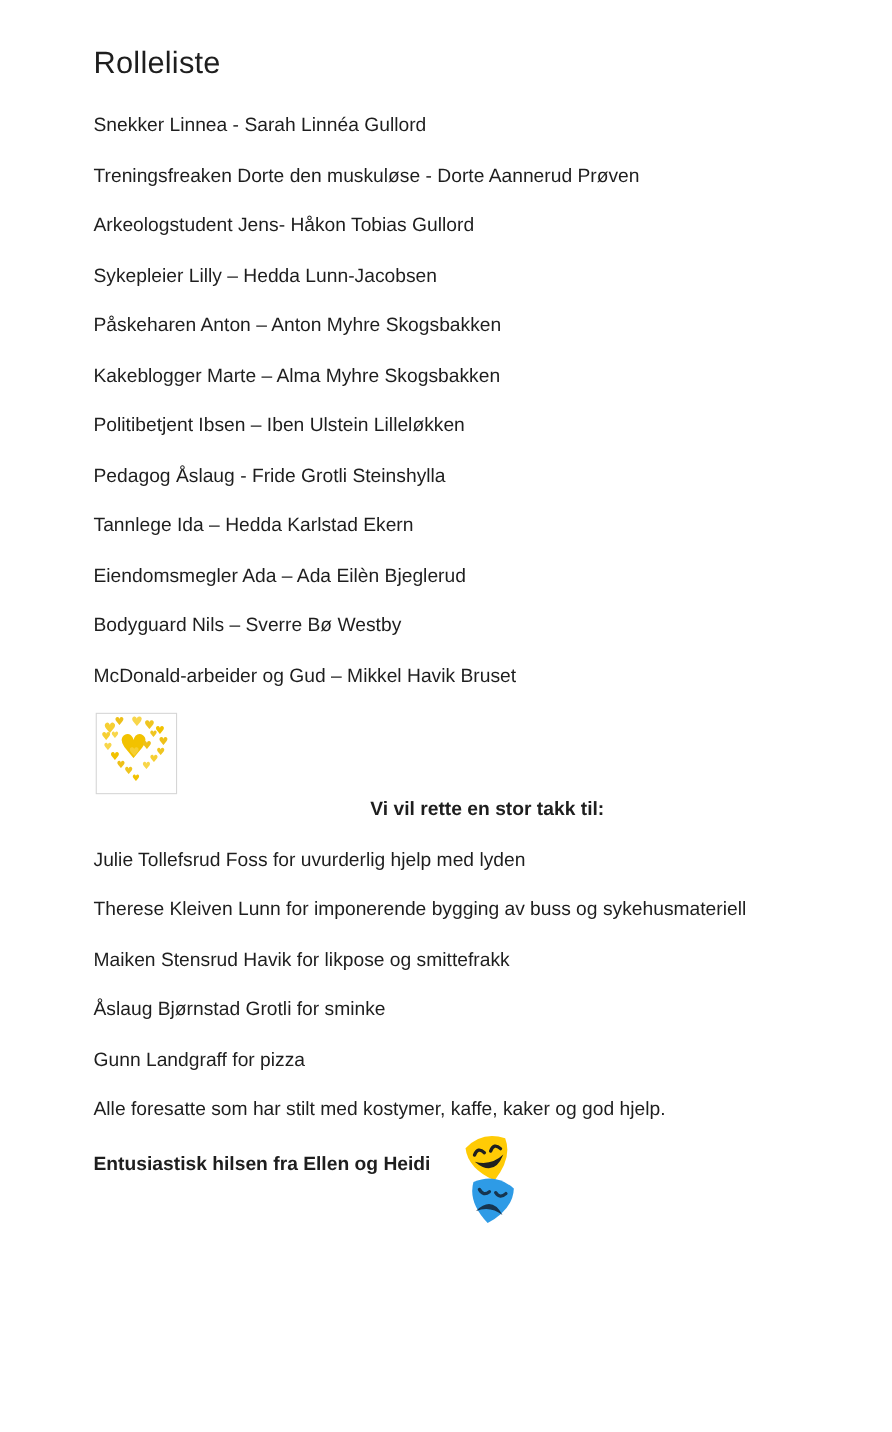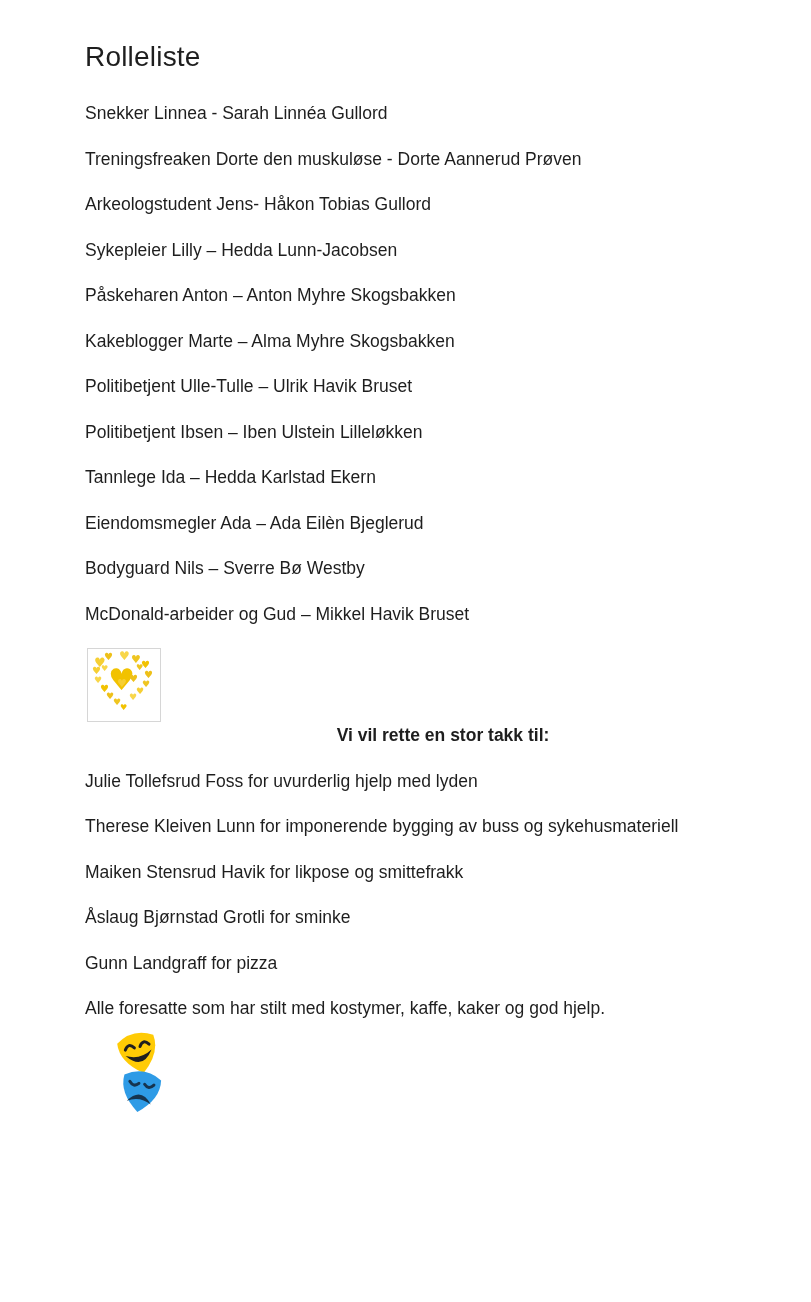--- a/index.html
+++ b/index.html
@@ -79,22 +79,22 @@
 
   <h1 class="doc-title">Rolleliste</h1>
 
   <div class="cast">
     <p>Snekker Linnea - Sarah Linnéa Gullord</p>
     <p>Treningsfreaken Dorte den muskuløse - Dorte Aannerud Prøven</p>
     <p>Arkeologstudent Jens- Håkon Tobias Gullord</p>
     <p>Sykepleier Lilly – Hedda Lunn-Jacobsen</p>
     <p>Påskeharen Anton – Anton Myhre Skogsbakken</p>
     <p>Kakeblogger Marte – Alma Myhre Skogsbakken</p>
-    <p>Politibetjent Ulle-Tulle – Ulrik Havik Bruset</p>
     <p>Politibetjent Ibsen – Iben Ulstein Lilleløkken</p>
+    <p>Pedagog Åslaug - Fride Grotli Steinshylla</p>
     <p>Tannlege Ida – Hedda Karlstad Ekern</p>
     <p>Eiendomsmegler Ada – Ada Eilèn Bjeglerud</p>
     <p>Bodyguard Nils – Sverre Bø Westby</p>
     <p>McDonald-arbeider og Gud – Mikkel Havik Bruset</p>
   </div>
 
   <div class="hearts-frame">
     <div class="hearts-canvas" id="hearts-canvas">
         <span style="left: 16px; top: 12px; font-size: 30px; color: rgb(242, 194, 0);">♥</span>
         <span style="left: 2px; top: 3px; font-size: 13px; color: rgb(246, 207, 51);">♥</span>
@@ -122,20 +122,21 @@
   <div class="thanks">
     <p class="thanks-heading">Vi vil rette en stor takk til:</p>
     <p>Julie Tollefsrud Foss for uvurderlig hjelp med lyden</p>
     <p>Therese Kleiven Lunn for imponerende bygging av buss og sykehusmateriell</p>
     <p>Maiken Stensrud Havik for likpose og smittefrakk</p>
     <p>Åslaug Bjørnstad Grotli for sminke</p>
     <p>Gunn Landgraff for pizza</p>
     <p>Alle foresatte som har stilt med kostymer, kaffe, kaker og god hjelp.</p>
 
     <div class="signoff-row">
+      <span class="signoff-text">Entusiastisk hilsen fra Ellen og Heidi</span>
       <svg class="masks-icon" width="72" height="84" viewBox="0 0 62 72" aria-hidden="true">
 
         <g transform="translate(13,6) rotate(-14)">
           <path d="M1,7 Q17,-3 33,7 Q35,23 17,37 Q-1,23 1,7 Z" fill="#ffcb05"></path>
           <path d="M6.5,14 Q10.5,8 14.5,14" fill="none" stroke="#1f1f1f" stroke-width="2.6" stroke-linecap="round"></path>
           <path d="M19.5,14 Q23.5,8 27.5,14" fill="none" stroke="#1f1f1f" stroke-width="2.6" stroke-linecap="round"></path>
           <path d="M5.5,19 Q17,35 28.5,19 Q17,25.5 5.5,19 Z" fill="#1f1f1f"></path>
         </g>
 
         <g transform="translate(22,32) rotate(9)">

